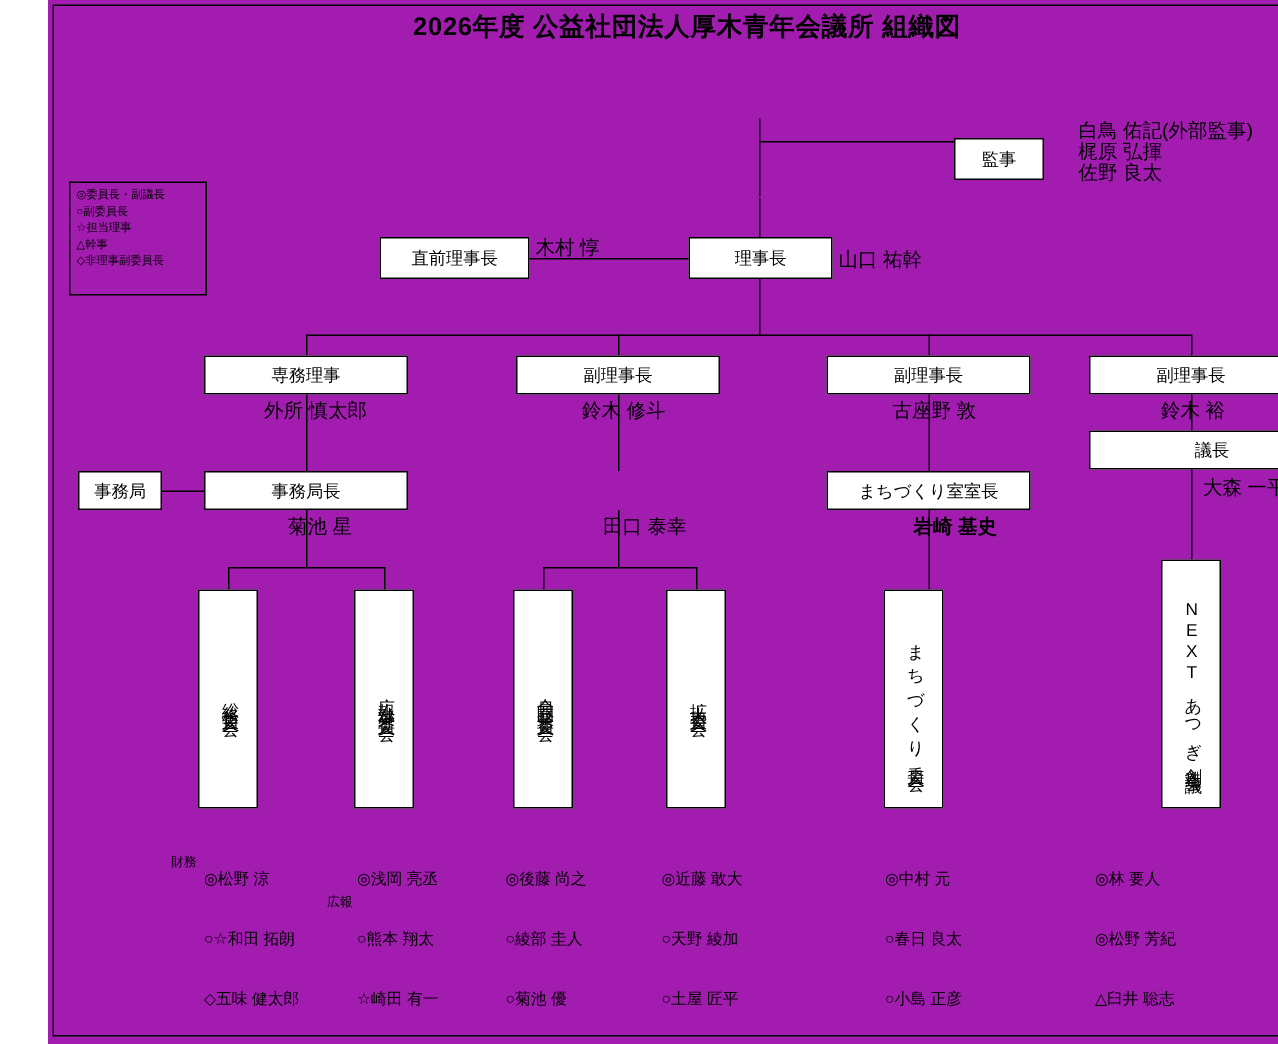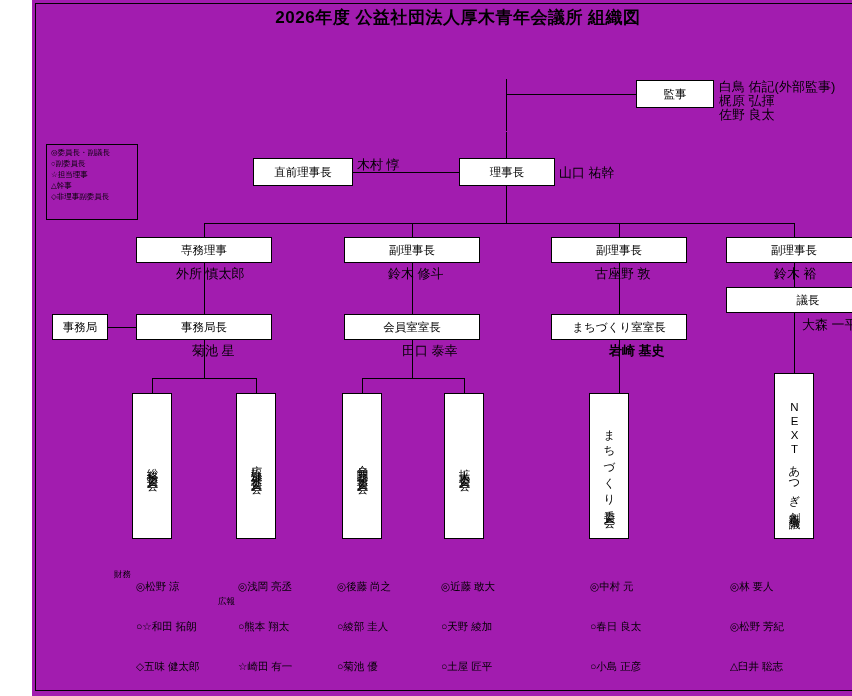--- a/index.html
+++ b/index.html
@@ -9,21 +9,21 @@
   .ttl{position:absolute;left:0;top:6px;width:852px;text-align:center;font-size:17px;font-weight:bold;letter-spacing:0.5px;}
   .box{position:absolute;border:1px solid #000;background:#fff;box-sizing:border-box;
        display:flex;align-items:center;justify-content:center;font-size:11.5px;white-space:nowrap;}
   .vbox{position:absolute;border:1px solid #000;background:#fff;box-sizing:border-box;
        display:flex;align-items:center;justify-content:center;font-size:11.5px;
        writing-mode:vertical-rl;text-orientation:upright;letter-spacing:3px;}
   .ln{position:absolute;background:#000;}
   .hl{height:1px;}
   .vl{width:1px;}
   .nm{position:absolute;font-size:13px;white-space:nowrap;}
-  .legend{position:absolute;left:14px;top:144px;width:92px;height:76px;border:1px solid #000;
+  .legend{position:absolute;left:14px;top:121px;width:92px;height:76px;border:1px solid #000;
           box-sizing:border-box;padding:3px 4px;font-size:7.5px;line-height:1.45;}
   .lst{position:absolute;font-size:10.5px;line-height:13.4px;white-space:pre;}
   .sub{position:absolute;font-size:8.5px;white-space:nowrap;}
   .ml{display:block;}
 </style>
 </head>
 <body>
 
 <div id="page">
   <div id="frame"></div>
@@ -33,21 +33,21 @@
   <div class="legend">
     <div>◎委員長・副議長</div>
     <div>○副委員長</div>
     <div>☆担当理事</div>
     <div>△幹事</div>
     <div>◇非理事副委員長</div>
   </div>
 
   <div class="ln vl" style="left:474px;top:79px;height:52px;"></div>
   <div class="ln hl" style="left:474px;top:94px;width:130px;"></div>
-  <div class="box" style="left:604px;top:80px;width:78px;height:28px;">監事</div>
+  <div class="box" style="left:604px;top:92px;width:60px;height:28px;">監事</div>
   <div class="nm" style="left:687px;top:80px;line-height:14px;">
     <span class="ml">白鳥 佑記(外部監事)</span>
     <span class="ml">梶原 弘揮</span>
     <span class="ml">佐野 良太</span>
   </div>
 
   <div class="ln vl" style="left:474px;top:132px;height:26px;"></div>
 
   <div class="box" style="left:427px;top:158px;width:96px;height:28px;">理事長</div>
   <div class="nm" style="left:527px;top:164px;">山口 祐幹</div>
@@ -75,21 +75,20 @@
   <div class="box" style="left:694px;top:237px;width:136px;height:26px;">副理事長</div>
   <div class="nm" style="left:742px;top:265px;">鈴木 裕</div>
 
   <div class="ln vl" style="left:172px;top:263px;height:51px;"></div>
   <div class="box" style="left:104px;top:314px;width:136px;height:26px;">事務局長</div>
   <div class="nm" style="left:160px;top:342px;">菊池 星</div>
   <div class="box" style="left:20px;top:314px;width:56px;height:26px;">事務局</div>
   <div class="ln hl" style="left:76px;top:327px;width:28px;"></div>
 
   <div class="ln vl" style="left:380px;top:263px;height:51px;"></div>
-  <div class="box" style="left:312px;top:314px;width:136px;height:26px;">会員室室長</div>
   <div class="nm" style="left:370px;top:342px;">田口 泰幸</div>
 
   <div class="ln vl" style="left:587px;top:263px;height:51px;"></div>
   <div class="box" style="left:519px;top:314px;width:136px;height:26px;">まちづくり室室長</div>
   <div class="nm" style="left:577px;top:342px;font-weight:bold;">岩崎 基史</div>
 
   <div class="ln vl" style="left:762px;top:263px;height:24px;"></div>
   <div class="box" style="left:694px;top:287px;width:164px;height:26px;">議長</div>
   <div class="nm" style="left:770px;top:316px;">大森 一平</div>
 

